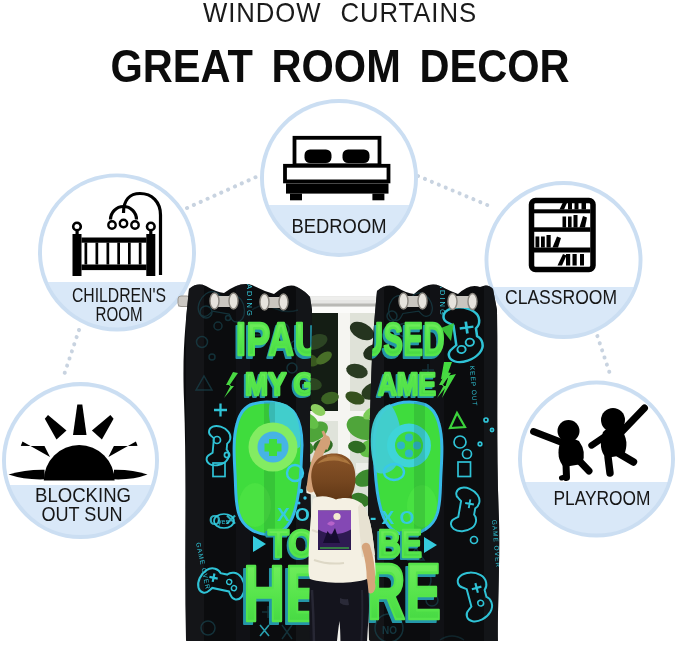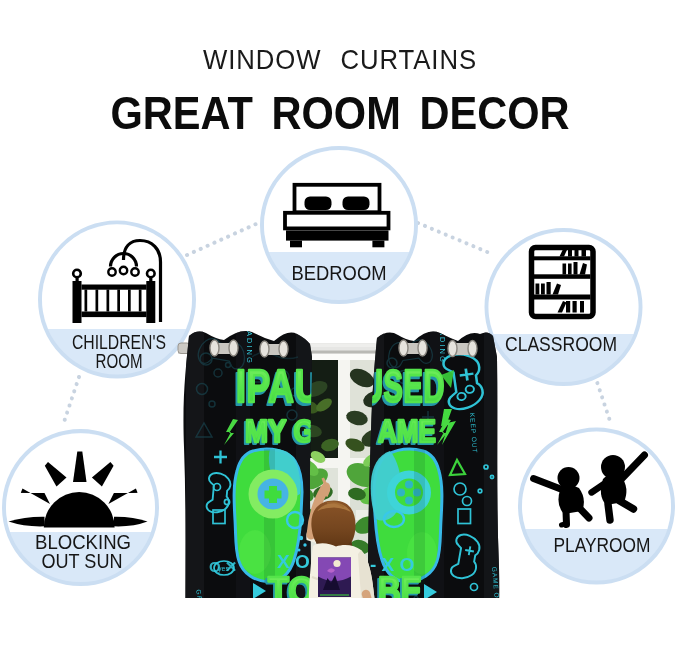--- a/index.html
+++ b/index.html
@@ -1,16 +1,16 @@
 <!DOCTYPE html>
 <html><head>
 <meta charset="utf-8">
 <style>
   html,body{margin:0;padding:0;background:#fff;}
-  .page{width:679px;height:551px;position:relative;overflow:hidden;background:#3b82f6;font-family:"Liberation Sans",sans-serif;margin-top:47px;}
+  .page{width:679px;height:641px;position:relative;overflow:hidden;background:#3b82f6;font-family:"Liberation Sans",sans-serif;}
 </style>
 </head>
 <body>
 <div class="page">
 <svg width="679" height="669" viewBox="0 0 679 669" xmlns="http://www.w3.org/2000/svg">
 
   <rect x="0" y="0" width="679" height="669" fill="#ffffff"></rect>
 
   <text x="340" y="21.5" font-family="Liberation Sans, sans-serif" font-size="28" fill="#1a1a1a" text-anchor="middle" letter-spacing="1" word-spacing="12" textLength="274" lengthAdjust="spacingAndGlyphs">WINDOW CURTAINS</text>
 

